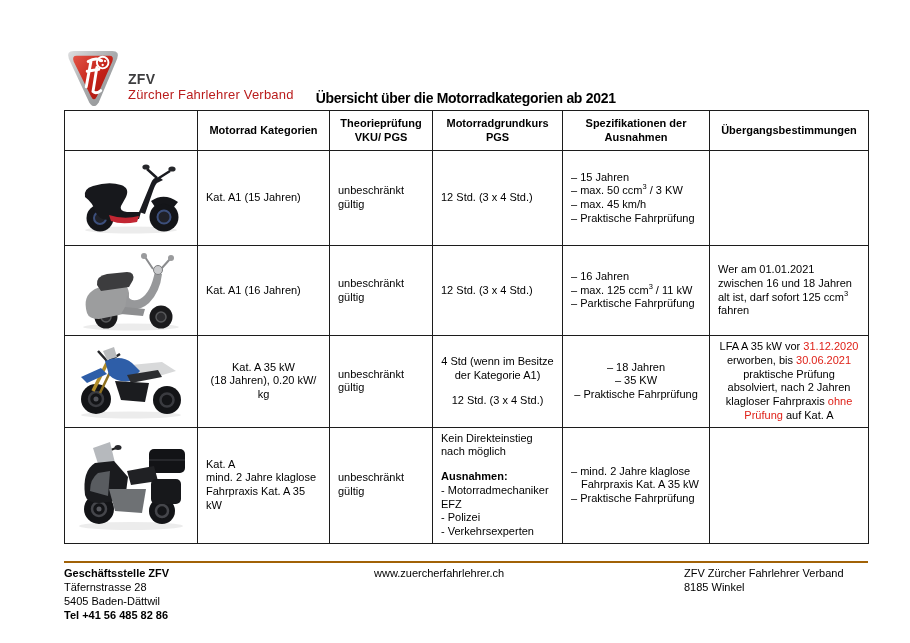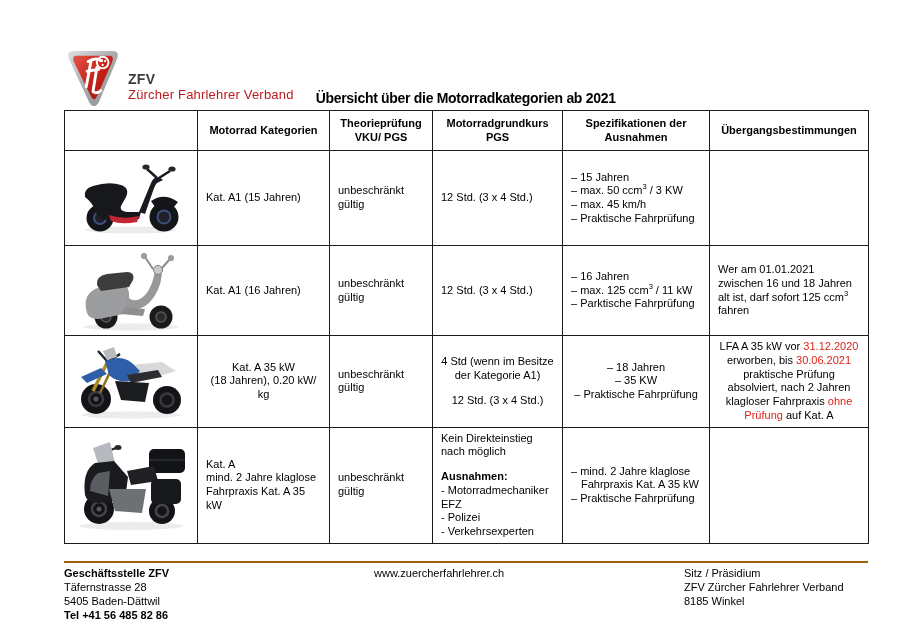--- a/index.html
+++ b/index.html
@@ -289,19 +289,18 @@
     <div class="f-left">
       <div class="b">Geschäftsstelle ZFV</div>
       <div>Täfernstrasse 28</div>
       <div>5405 Baden-Dättwil</div>
       <div class="b">Tel +41 56 485 82 86</div>
     </div>
     <div class="f-center">
       <div>www.zuercherfahrlehrer.ch</div>
     </div>
     <div class="f-right">
-      <div>Sitz / Präsidium</div>
       <div>ZFV Zürcher Fahrlehrer Verband</div>
       <div>8185 Winkel</div>
     </div>
   </footer>
 
 </div>
 
 </body></html>

